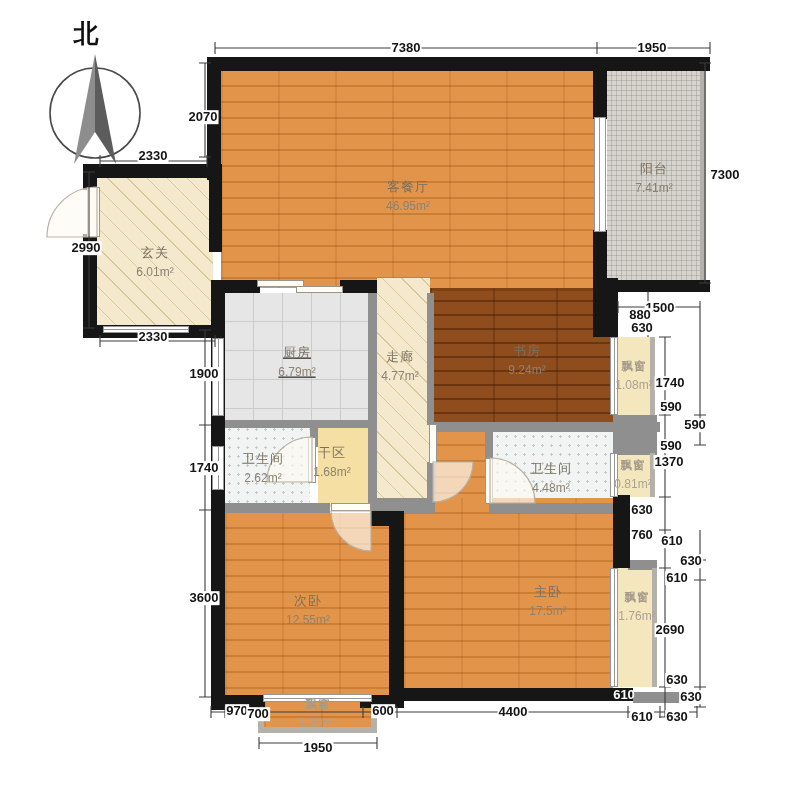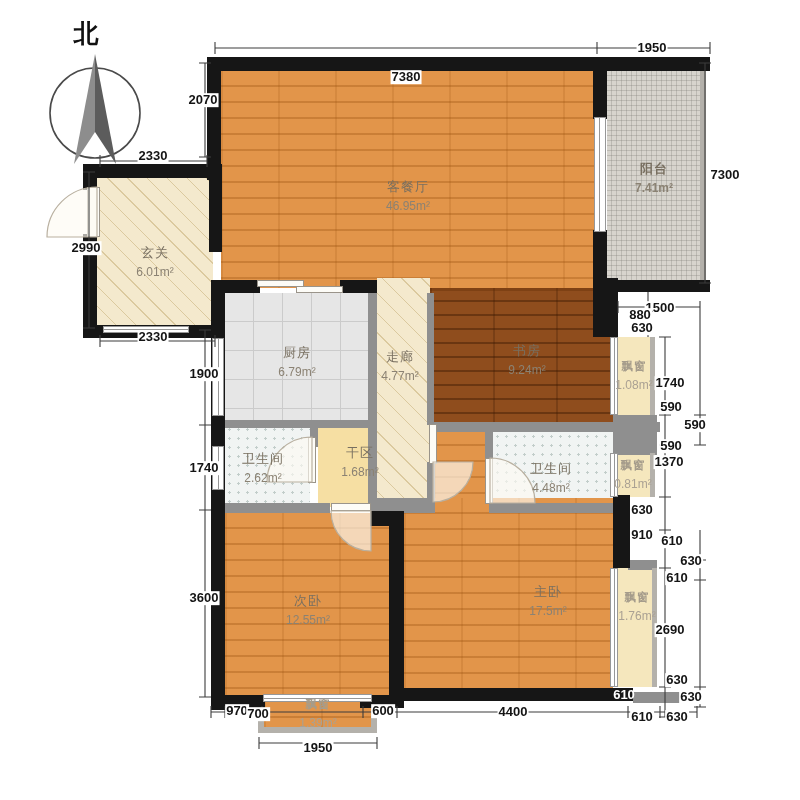--- a/index.html
+++ b/index.html
@@ -147,45 +147,45 @@
       <polygon points="95,54 74,164 95,132" fill="#8d8d8d"></polygon>
     </g>
   </svg>
 
   <div class="north" style="left:86px;top:33px;">北</div>
 
   <div class="rlab" style="left:408px;top:196px;">
     <div class="nm">客餐厅</div>
     <div class="ar">46.95m²</div>
   </div>
-  <div class="rlab" style="left:654px;top:178px;font-weight:bold;">
+  <div class="rlab" style="left:654px;top:178px;">
     <div class="nm">阳台</div>
     <div class="ar">7.41m²</div>
   </div>
   <div class="rlab" style="left:155px;top:262px;">
     <div class="nm">玄关</div>
     <div class="ar">6.01m²</div>
   </div>
-  <div class="rlab" style="left:297px;top:362px;">
+  <div class="rlab" style="left:297px;top:362px;text-decoration:underline;">
     <div class="nm">厨房</div>
     <div class="ar">6.79m²</div>
   </div>
   <div class="rlab" style="left:400px;top:366px;">
     <div class="nm">走廊</div>
     <div class="ar">4.77m²</div>
   </div>
   <div class="rlab" style="left:527px;top:360px;">
     <div class="nm">书房</div>
     <div class="ar">9.24m²</div>
   </div>
   <div class="rlab" style="left:263px;top:468px;">
     <div class="nm">卫生间</div>
     <div class="ar">2.62m²</div>
   </div>
-  <div class="rlab" style="left:360px;top:462px;">
+  <div class="rlab" style="left:332px;top:462px;">
     <div class="nm">干区</div>
     <div class="ar">1.68m²</div>
   </div>
   <div class="rlab" style="left:551px;top:478px;">
     <div class="nm">卫生间</div>
     <div class="ar">4.48m²</div>
   </div>
   <div class="rlab" style="left:308px;top:610px;">
     <div class="nm">次卧</div>
     <div class="ar">12.55m²</div>
@@ -204,23 +204,23 @@
   </div>
   <div class="rlab bay" style="left:637px;top:607px;">
     <div class="nm">飘窗</div>
     <div class="ar">1.76m²</div>
   </div>
   <div class="rlab bay" style="left:318px;top:714px;">
     <div class="nm">飘窗</div>
     <div class="ar">1.39m²</div>
   </div>
 
-  <span class="dim" style="left:406px;top:48px;margin-top:29px;">7380</span>
+  <span class="dim" style="left:406px;top:48px;">7380</span>
   <span class="dim" style="left:652px;top:48px;">1950</span>
-  <span class="dim" style="left:203px;top:100px;">2070</span>
+  <span class="dim" style="left:203px;top:117px;">2070</span>
   <span class="dim" style="left:153px;top:156px;">2330</span>
   <span class="dim" style="left:86px;top:248px;">2990</span>
   <span class="dim" style="left:153px;top:337px;">2330</span>
   <span class="dim" style="left:204px;top:374px;">1900</span>
   <span class="dim" style="left:204px;top:468px;">1740</span>
   <span class="dim" style="left:204px;top:598px;">3600</span>
   <span class="dim" style="left:237px;top:711px;">970</span>
   <span class="dim" style="left:258px;top:714px;">700</span>
   <span class="dim" style="left:318px;top:748px;">1950</span>
   <span class="dim" style="left:383px;top:711px;">600</span>
@@ -228,21 +228,21 @@
   <span class="dim" style="left:725px;top:175px;">7300</span>
   <span class="dim" style="left:660px;top:308px;">1500</span>
   <span class="dim" style="left:640px;top:315px;">880</span>
   <span class="dim" style="left:642px;top:328px;">630</span>
   <span class="dim" style="left:670px;top:383px;">1740</span>
   <span class="dim" style="left:671px;top:407px;">590</span>
   <span class="dim" style="left:695px;top:425px;">590</span>
   <span class="dim" style="left:671px;top:446px;">590</span>
   <span class="dim" style="left:669px;top:462px;">1370</span>
   <span class="dim" style="left:642px;top:510px;">630</span>
-  <span class="dim" style="left:642px;top:535px;">910</span>
+  <span class="dim" style="left:642px;top:535px;">760</span>
   <span class="dim" style="left:672px;top:541px;">610</span>
   <span class="dim" style="left:691px;top:561px;">630</span>
   <span class="dim" style="left:677px;top:578px;">610</span>
   <span class="dim" style="left:670px;top:630px;">2690</span>
   <span class="dim" style="left:677px;top:680px;">630</span>
   <span class="dim onwall" style="left:624px;top:695px;">610</span>
   <span class="dim" style="left:691px;top:697px;">630</span>
   <span class="dim" style="left:642px;top:717px;">610</span>
   <span class="dim" style="left:677px;top:717px;">630</span>
 

